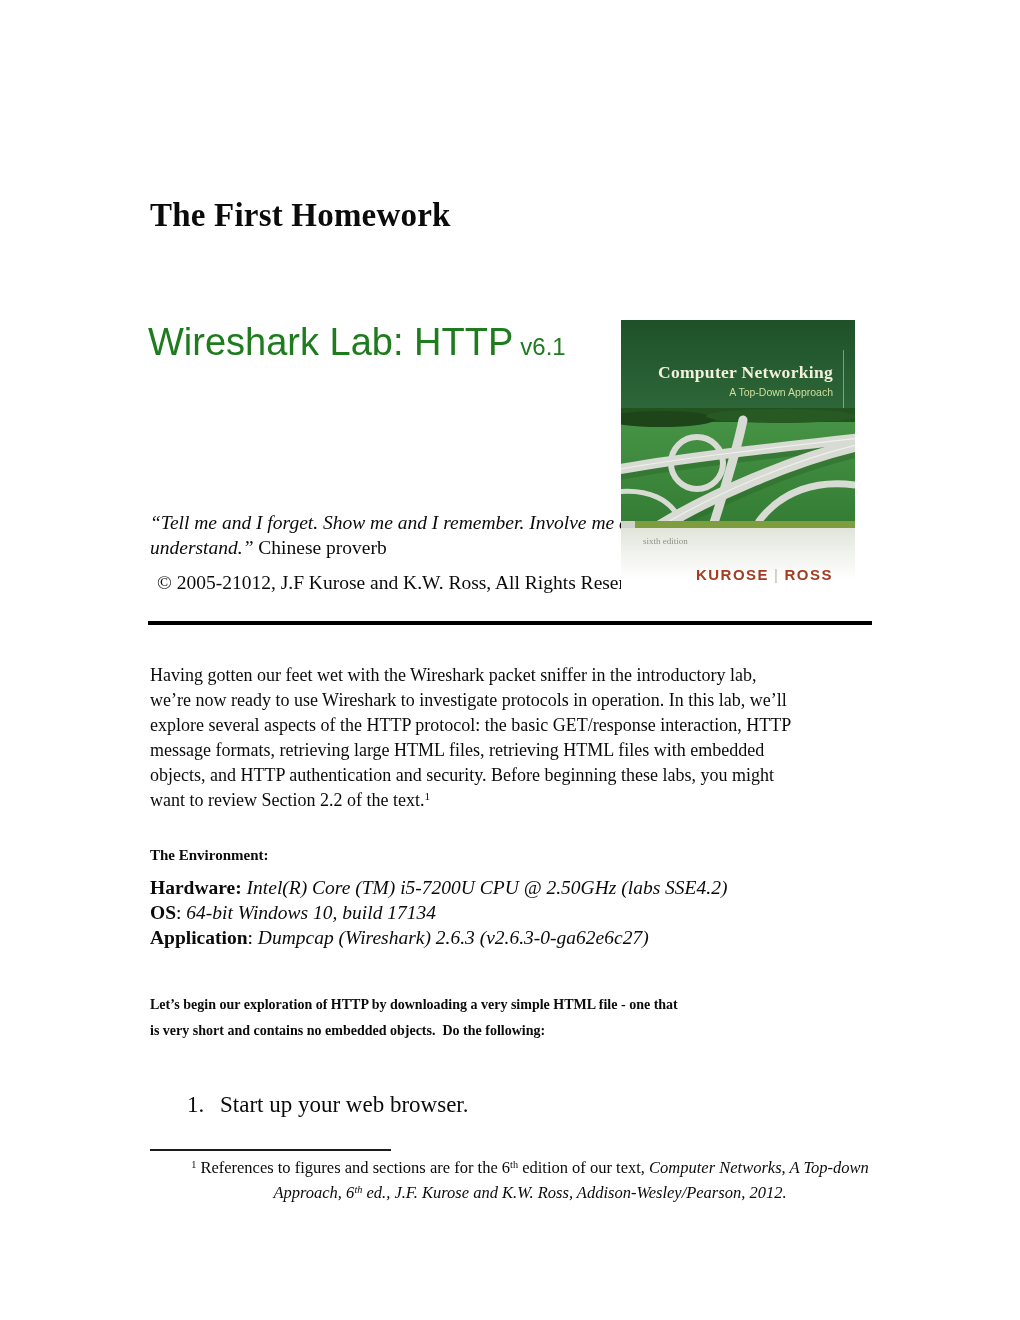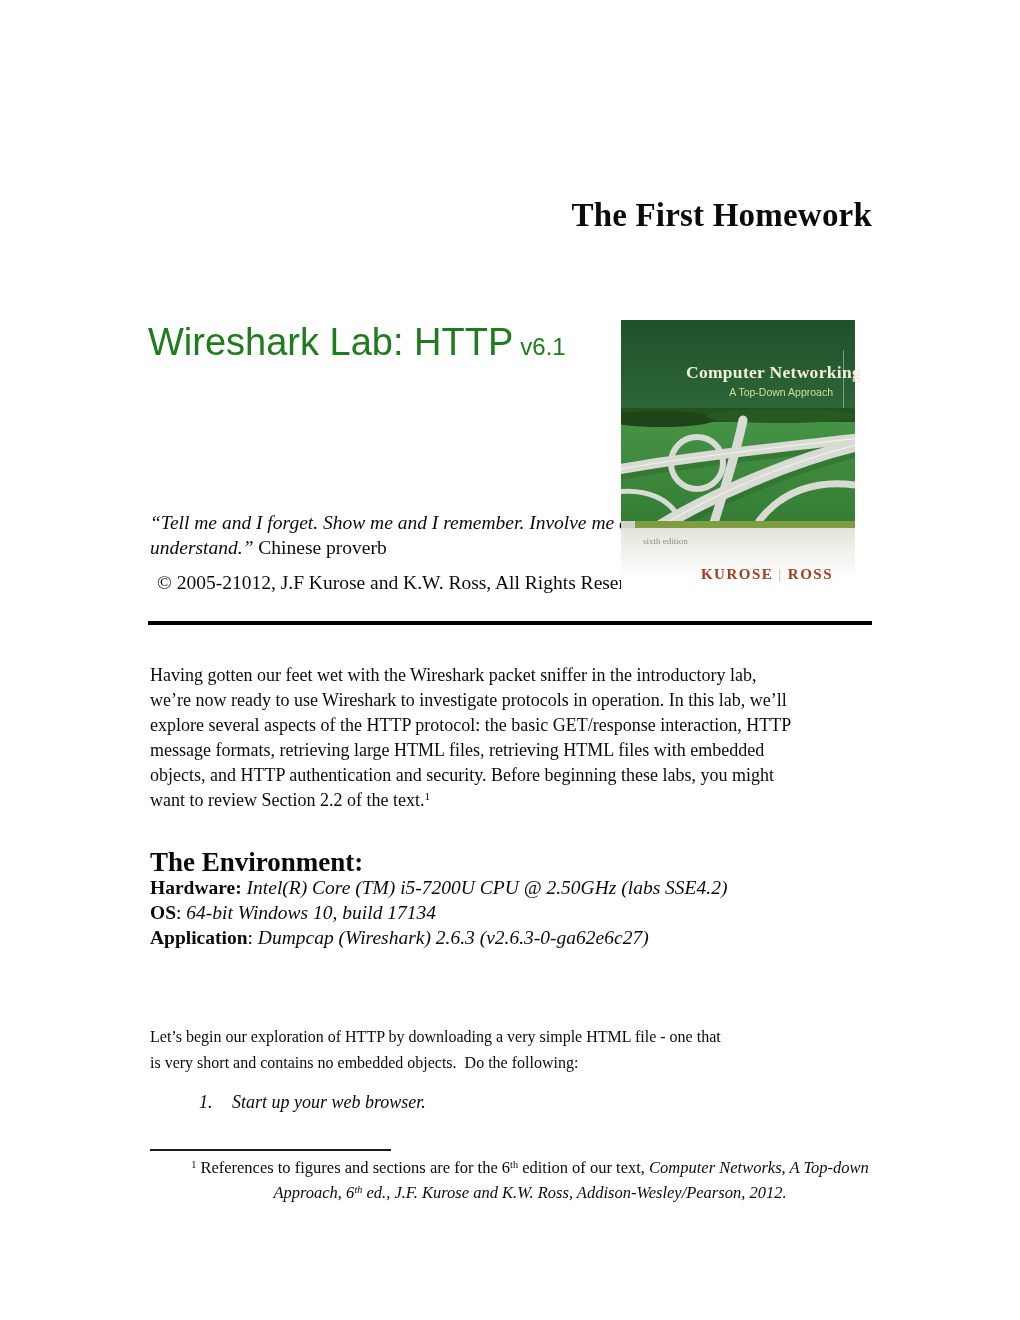--- a/index.html
+++ b/index.html
@@ -8,63 +8,63 @@
     background:#ffffff; overflow:hidden;
     font-family:"Liberation Serif", serif; color:#0b0b0b;
   }
   .abs{position:absolute;}
   .sans{font-family:"Liberation Sans", sans-serif;text-align:right;}
   .b{font-weight:bold;}
   .it{font-style:italic;}
   .ml{white-space:pre-line;}
   sup{font-size:0.62em; vertical-align:baseline; position:relative; top:-0.5em; line-height:0;}
 
-  .doc-title{top:197px; left:150px; width:722px; text-align:right;
+  .doc-title{top:197px; left:150px; width:722px; text-align:left;
     font-size:33px; font-weight:bold; letter-spacing:0.2px;}
 
   .lab-heading{top:321px; left:148px; font-size:38px; color:var(--heading_green,#1e7b1e); white-space:nowrap;}
   .lab-heading .ver{font-size:24px; margin-left:7px;}
 
   .supplement{top:384px; left:150px; width:540px; font-size:19.5px; line-height:25px;}
   .quote{top:510px; left:150px; width:640px; font-size:19.5px; line-height:25px;}
   .copyright{top:572px; left:157px; font-size:19.5px; white-space:nowrap;}
 
   .rule-main{top:621px; left:148px; width:724px; height:4px; background:#000;}
 
   .intro{top:663px; left:150px; width:800px; font-size:18px; line-height:25px;}
 
-  .env-heading{top:847px; left:150px; font-size:27px; font-weight:bold;}
+  .env-heading{top:847px; left:150px; font-size:15px; font-weight:bold;}
   .env-rows{top:875px; left:150px; width:800px; font-size:19.5px; line-height:25px;}
 
   .sec-heading{top:988px; left:149px; font-size:22px; color:#111; white-space:nowrap;}
 
-  .para2{top:1024px; left:150px; width:800px; font-size:16px; line-height:26px;}
-  .list-item{top:1092px; left:199px; font-size:18px;font-style:italic;}
+  .para2{top:992px; left:150px; width:800px; font-size:14px; line-height:26px;font-weight:bold;}
+  .list-item{top:1092px; left:187px; font-size:23px;}
   .list-item .num{display:inline-block; width:33px;}
 
   .rule-footnote{top:1149px; left:150px; width:241px; height:2px; background:#1c1c1c;}
   .footnote{top:1155px; left:150px; width:760px; font-size:16.5px; line-height:25px;text-align:center;}
 
   
   .cover{left:621px; top:320px; width:234px; height:277px; background:#fff;}
   .cover-header{position:absolute; left:0; top:0; width:234px; height:88px;
     background:linear-gradient(180deg, var(--cover_header_green_top,#1f5129) 0%, var(--cover_header_green_bottom,#2d6638) 100%);}
   .cover-title{position:absolute; left:0; top:42px; width:212px; text-align:right;
-    font-family:"Liberation Serif", serif; font-weight:bold; font-size:17.5px; color:#f3f0dc; letter-spacing:0.3px;padding-left:28px;}
+    font-family:"Liberation Serif", serif; font-weight:bold; font-size:17.5px; color:#f3f0dc; letter-spacing:0.3px;}
   .cover-subtitle{position:absolute; left:0; top:66px; width:212px; text-align:right;
     font-family:Liberation Sans, sans-serif; font-size:10.5px; color:#cede9e;}
   .cover-vline{position:absolute; left:222px; top:30px; width:1px; height:58px; background:rgba(255,255,255,0.4);}
   .cover-photo{position:absolute; left:0; top:88px; width:234px; height:113px; display:block;}
   .cover-stripe{position:absolute; left:14px; top:201px; width:220px; height:7px; background:var(--cover_stripe_olive,#7d9d3f);}
   .cover-stripe-notch{position:absolute; left:0; top:201px; width:14px; height:7px; background:#d0d3cc;}
   .cover-bottom{position:absolute; left:0; top:208px; width:234px; height:69px;
     background:linear-gradient(180deg,#e0e5da 0%, #f0f2ec 35%, #ffffff 75%);}
   .cover-edition{position:absolute; left:22px; top:216px; font-size:9px; color:#8d9186;
     font-family:"Liberation Serif", serif;}
-  .cover-authors{position:absolute; right:22px; top:246px; font-family:Liberation Serif, serif;
+  .cover-authors{position:absolute; right:22px; top:246px; font-family:Liberation Sans, sans-serif;
     font-weight:bold; font-size:15px; letter-spacing:1.5px; color:var(--cover_author_red,#a23d24); white-space:nowrap;}
   .cover-authors .divider{color:#b6bfae; font-weight:normal; padding:0 5px;}
 </style>
 </head>
 <body style="--heading_green: #1e7b1e; --cover_header_green_top: #1f5129; --cover_header_green_bottom: #2d6638; --cover_stripe_olive: #7d9d3f; --cover_author_red: #a23d24; --grass_green: #3f8f3f;">
 
 <div class="page">
 
   <div class="abs doc-title">The First Homework</div>
 

